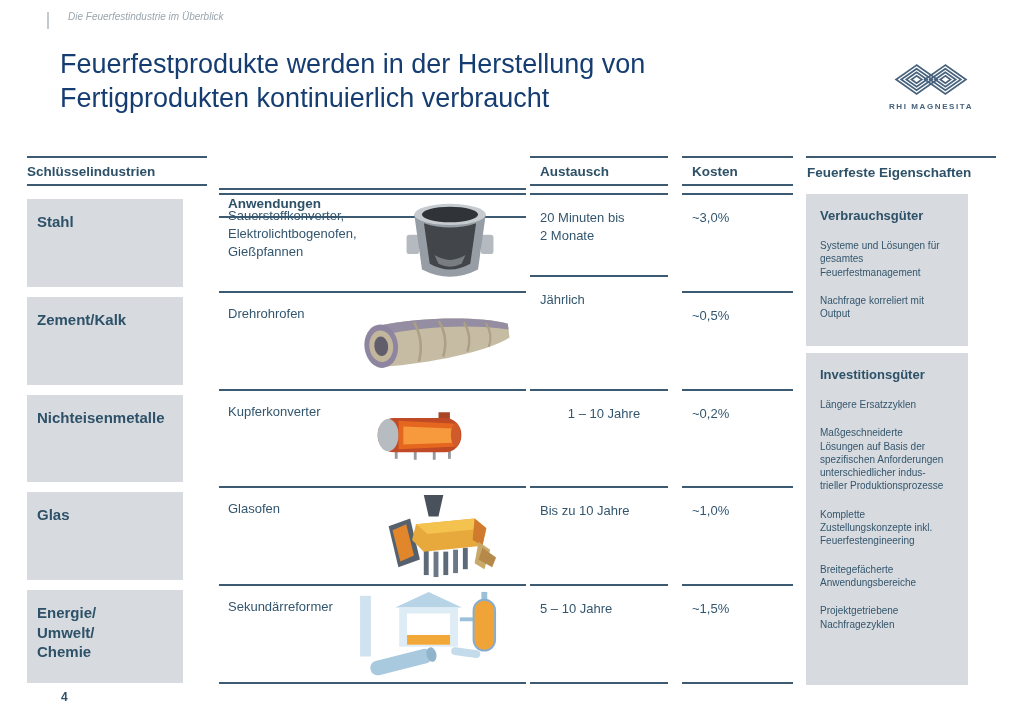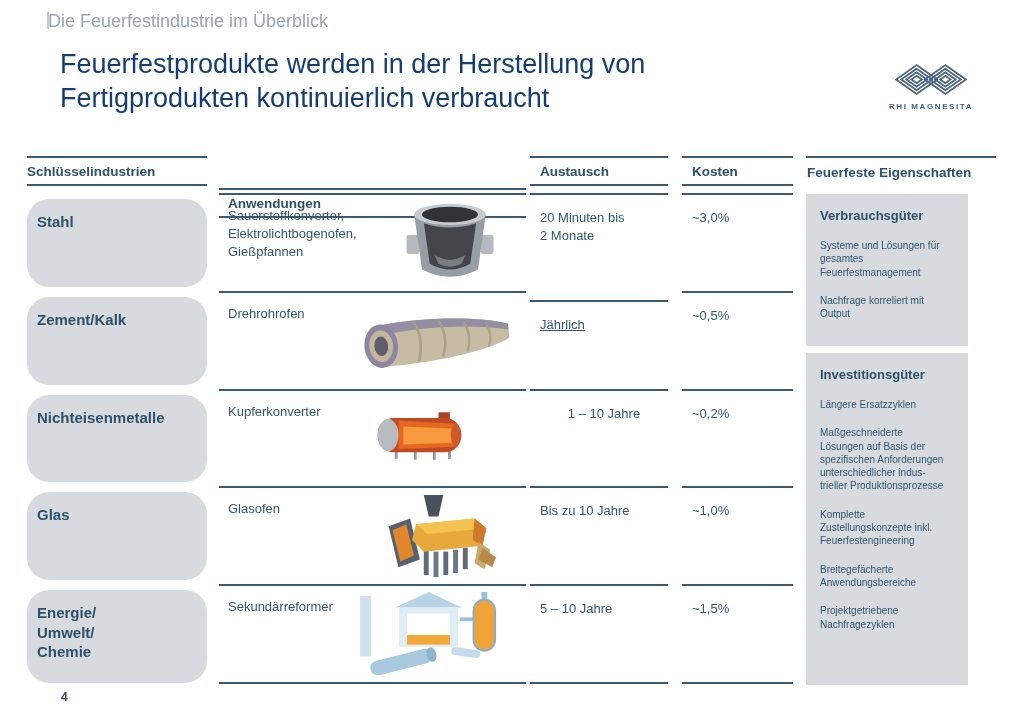--- a/index.html
+++ b/index.html
@@ -10,36 +10,36 @@
     --gray:#d7dade;
     --eyebrow:#9aa5ad;
   }
   *{margin:0;padding:0;box-sizing:border-box;}
   html,body{background:#ffffff;}
   body{font-family:"Liberation Sans","DejaVu Sans",sans-serif;}
   .slide{position:relative;width:1024px;height:712px;background:#fff;overflow:hidden;}
   .pre{white-space:pre-line;}
 
   .eyebrow-rule{position:absolute;left:47px;top:12px;width:2px;height:17px;background:#c3cad0;}
-  .eyebrow{position:absolute;left:48px;top:11px;font-size:18px;color:var(--eyebrow);}
+  .eyebrow{position:absolute;left:68px;top:11px;font-size:10px;color:var(--eyebrow);font-style:italic;}
   .title{position:absolute;left:60px;top:47px;width:840px;font-size:27px;font-weight:400;line-height:1.26;color:var(--title);}
 
   .logo{position:absolute;left:876px;top:62px;width:110px;text-align:center;}
   .logo svg{display:block;margin:0 auto 5px auto;}
   .logo-text{font-size:8px;font-weight:bold;letter-spacing:1.6px;color:#46627c;}
 
   .chead{position:absolute;top:156px;height:30px;border-top:2px solid var(--line);border-bottom:2px solid var(--line);display:flex;align-items:center;font-weight:bold;font-size:13.5px;color:var(--head);}
   .chead5{position:absolute;top:156px;height:30px;border-top:2px solid var(--line);display:flex;align-items:center;font-weight:bold;font-size:13.5px;color:var(--head);}
   .c1{left:27px;width:180px;}
   .c2{left:219px;width:307px;padding-left:9px;margin-top:32px;}
   .c3{left:530px;width:138px;padding-left:10px;}
   .c4{left:682px;width:111px;padding-left:10px;}
   .c5{left:806px;width:190px;padding-left:1px;}
 
-  .ibox{position:absolute;left:27px;width:180px;background:var(--gray);padding:13px 10px;border-radius:22px;}
+  .ibox{position:absolute;left:27px;width:156px;background:var(--gray);padding:13px 10px;}
   .ilabel{font-weight:bold;font-size:15px;color:var(--head);line-height:1.3;}
 
   .rcell{position:absolute;border-top:2px solid var(--line);font-size:13px;color:var(--body);line-height:1.4;}
   .rcell.app{left:219px;width:307px;padding:12px 0 0 9px;}
   .rcell.aus{left:530px;width:138px;padding:14px 0 0 10px;}
   .rcell.kos{left:682px;width:111px;padding:14px 0 0 10px;}
   .bline{position:absolute;top:682px;height:2px;background:var(--line);}
   .bl2{left:219px;width:307px;}
   .bl3{left:530px;width:138px;}
   .bl4{left:682px;width:111px;}
@@ -185,21 +185,21 @@
     <rect x="118" y="12" width="22" height="52" rx="11" fill="#f0a336" stroke="#86add0" stroke-width="2"></rect>
     <g transform="rotate(-14 45 76)">
       <rect x="12" y="68" width="64" height="15" rx="7" fill="#a9c9de"></rect>
       <ellipse cx="76" cy="75.5" rx="5" ry="7.5" fill="#8fb4cc"></ellipse>
     </g>
     <rect x="95" y="62" width="30" height="8" rx="4" transform="rotate(8 110 66)" fill="#c3dbea"></rect>
   </svg>
 
   <div class="rcell aus pre" style="top:193px;height:98px;">20 Minuten bis
 2 Monate</div>
-  <div class="rcell aus pre" style="top:300px;height:98px;text-decoration:underline;">Jährlich</div>
+  <div class="rcell aus pre" style="top:275px;height:98px;">Jährlich</div>
   <div class="rcell aus pre" style="top:389px;height:97px;text-align:center;">1 – 10 Jahre</div>
   <div class="rcell aus pre" style="top:486px;height:98px;">Bis zu 10 Jahre</div>
   <div class="rcell aus pre" style="top:584px;height:98px;">5 – 10 Jahre</div>
 
   <div class="rcell kos" style="top:193px;height:73px;">~3,0%</div>
   <div class="rcell kos" style="top:291px;height:98px;">~0,5%</div>
   <div class="rcell kos" style="top:389px;height:97px;">~0,2%</div>
   <div class="rcell kos" style="top:486px;height:98px;">~1,0%</div>
   <div class="rcell kos" style="top:584px;height:98px;">~1,5%</div>
 

